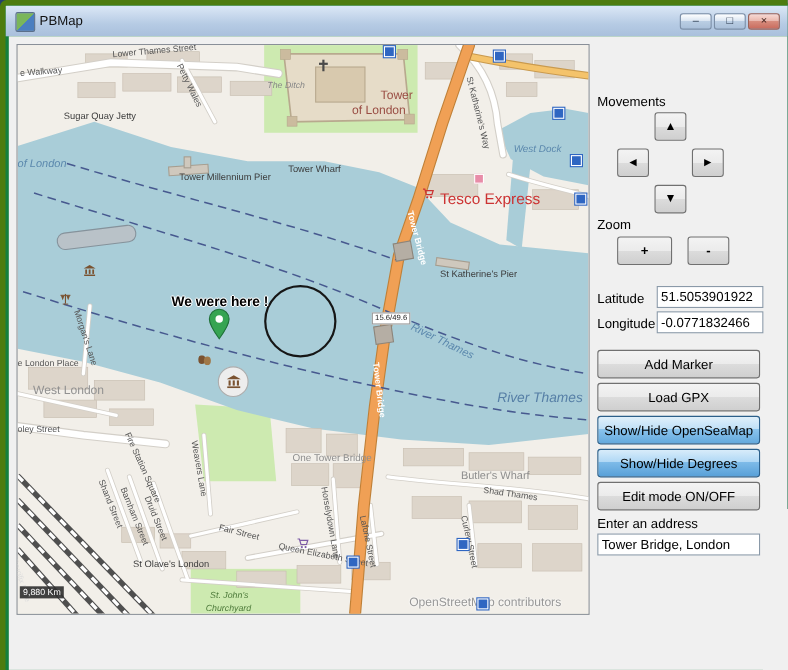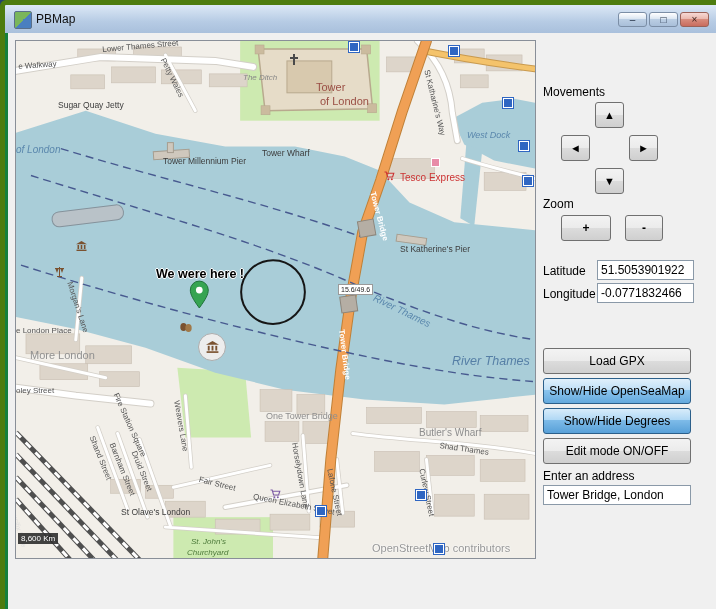--- a/index.html
+++ b/index.html
@@ -24,21 +24,21 @@
   .map{position:absolute;left:7px;top:7px;width:521px;height:519px;box-sizing:border-box;
        border:1px solid #898f98;background:#f2efe9;overflow:hidden;}
   .map svg.base{position:absolute;left:0;top:0;width:100%;height:100%;display:block;}
   .lbl{position:absolute;white-space:nowrap;line-height:1;transform-origin:0 0;}
   .lbl-street{font-size:8px;color:#555;}
   .lbl-dark{font-size:8.5px;color:#3c3c3c;text-align:right;}
   .lbl-area-sm{font-size:8px;color:#888;font-style:italic;}
   .lbl-area{font-size:11px;color:#919191;}
   .lbl-area-sm2{font-size:9px;color:#8e8e8e;margin-left:26px;}
   .lbl-poi-red{font-size:11px;color:#9a4e44;}
-  .lbl-red{font-size:10px;color:#cc3333;}
+  .lbl-red{font-size:14px;color:#cc3333;}
   .lbl-water{font-size:10px;color:#5b88ad;font-style:italic;}
   .lbl-water-sm{font-size:9px;color:#5b88ad;font-style:italic;}
   .lbl-water-lg{font-size:12.5px;color:#567fa6;font-style:italic;}
   .lbl-green{font-size:8px;color:#4d7a3a;font-style:italic;}
   .lbl-bridge{font-size:8px;color:#fff;font-weight:700;}
   .lbl-rail{font-size:7px;color:#ddd;}
   .lbl-marker{font-size:12.5px;font-weight:700;color:#000;
       text-shadow:-1px 0 0 #fff,1px 0 0 #fff,0 -1px 0 #fff,0 1px 0 #fff;}
   .lbl-attr{font-size:11px;color:#979797;text-shadow:0 0 2px #fff,0 0 2px #fff;}
   .micon{position:absolute;line-height:0;}
@@ -218,33 +218,33 @@
         <g transform="translate(184,268)">
           <path d="M0,0 C-6.5,-9 -9,-13.5 -9,-18 A9,9 0 1,1 9,-18 C9,-13.5 6.5,-9 0,0 Z" fill="#36a452" stroke="#20713a" stroke-width="1"></path>
           <circle cx="0" cy="-18" r="3.4" fill="#fff"></circle>
         </g>
       </svg>
 
       <span class="lbl lbl-street" style="left:2px;top:22px;transform:rotate(-4deg)">e Walkway</span>
       <span class="lbl lbl-street" style="left:86px;top:5px;transform:rotate(-5deg)">Lower Thames Street</span>
       <span class="lbl lbl-street" style="left:150px;top:16px;transform:rotate(64deg)">Petty Wales</span>
       <span class="lbl lbl-area-sm" style="left:227px;top:33px">The Ditch</span>
-      <span class="lbl lbl-poi-red" style="left:300px;top:41px">Tower</span>
+      <span class="lbl lbl-poi-red" style="left:330px;top:41px">Tower</span>
       <span class="lbl lbl-poi-red" style="left:304px;top:55px">of London</span>
       <span class="lbl lbl-dark" style="left:42px;top:60px">Sugar Quay Jetty</span>
       <span class="lbl lbl-water" style="left:0px;top:104px">of London</span>
       <span class="lbl lbl-dark" style="left:147px;top:116px">Tower Millennium Pier</span>
       <span class="lbl lbl-dark" style="left:246px;top:108px">Tower Wharf</span>
       <span class="lbl lbl-street" style="left:414px;top:28px;transform:rotate(76deg)">St Katharine's Way</span>
       <span class="lbl lbl-water-sm" style="left:451px;top:90px">West Dock</span>
       <span class="lbl lbl-red" style="left:384px;top:132px">Tesco Express</span>
       <span class="lbl lbl-dark" style="left:384px;top:204px">St Katherine's Pier</span>
       <span class="lbl lbl-water" style="left:360px;top:252px;transform:rotate(26deg)">River Thames</span>
       <span class="lbl lbl-water-lg" style="left:436px;top:314px">River Thames</span>
-      <span class="lbl lbl-area" style="left:14px;top:309px">More London</span>
+      <span class="lbl lbl-area" style="left:14px;top:309px">West London</span>
       <span class="lbl lbl-street" style="left:57px;top:240px;transform:rotate(72deg)">Morgan's Lane</span>
       <span class="lbl lbl-street" style="left:0px;top:286px">e London Place</span>
       <span class="lbl lbl-street" style="left:0px;top:346px">oley Street</span>
       <span class="lbl lbl-street" style="left:103px;top:351px;transform:rotate(66deg)">Fire Station Square</span>
       <span class="lbl lbl-street" style="left:164px;top:359px;transform:rotate(80deg)">Weavers Lane</span>
       <span class="lbl lbl-area-sm2" style="left:224px;top:371px">One Tower Bridge</span>
       <span class="lbl lbl-area-sm2" style="left:377px;top:387px;font-size:10px">Butler's Wharf</span>
       <span class="lbl lbl-street" style="left:424px;top:401px;transform:rotate(8deg)">Shad Thames</span>
       <span class="lbl lbl-street" style="left:79px;top:394px;transform:rotate(68deg)">Shand Street</span>
       <span class="lbl lbl-street" style="left:99px;top:401px;transform:rotate(68deg)">Barnham Street</span>
@@ -256,21 +256,21 @@
       <span class="lbl lbl-street" style="left:282px;top:401px;transform:rotate(80deg)">Horselydown Lane</span>
       <span class="lbl lbl-street" style="left:238px;top:452px;transform:rotate(11deg)">Queen Elizabeth Street</span>
       <span class="lbl lbl-street" style="left:317px;top:427px;transform:rotate(78deg)">Lafone Street</span>
       <span class="lbl lbl-street" style="left:409px;top:427px;transform:rotate(78deg)">Curlew Street</span>
       <span class="lbl lbl-bridge" style="left:360px;top:150px;transform:rotate(75deg)">Tower Bridge</span>
       <span class="lbl lbl-bridge" style="left:329px;top:288px;transform:rotate(83deg)">Tower Bridge</span>
       <span class="lbl lbl-rail" style="left:0px;top:466px;transform:rotate(73deg)">Crucifix Lane</span>
 
       <span class="lbl lbl-marker" style="left:140px;top:227px">We were here !</span>
       <div class="chip" style="left:322px;top:243px">15.6/49.6</div>
-      <div class="scale-chip" style="left:2px;top:492px">8,600 Km</div>
+      <div class="scale-chip" style="left:2px;top:492px">9,880 Km</div>
       <span class="lbl lbl-attr" style="left:356px;top:502px">OpenStreetMap contributors</span>
 
       <div class="micon" style="left:273px;top:13px">
         <svg width="10" height="11" viewBox="0 0 10 11">
             <rect x="4" y="0" width="2" height="11" fill="#4a4a4a"></rect>
             <rect x="1" y="3" width="8" height="2" fill="#4a4a4a"></rect>
           </svg>
       </div>
       <div class="micon" style="left:60px;top:200px">
         <svg width="11" height="10" viewBox="0 0 11 10">
@@ -345,20 +345,21 @@
 
       <span class="panel-label" style="left:535px;top:164px">Zoom</span>
       <button class="btn" style="left:553px;top:182px;width:50px;height:26px;font-weight:bold">+</button>
       <button class="btn" style="left:617px;top:182px;width:38px;height:26px;font-weight:bold">-</button>
 
       <span class="panel-label" style="left:535px;top:231px">Latitude</span>
       <input class="win-input" style="left: 589px; top: 227px; width: 97px;" value="51.5053901922">
       <span class="panel-label" style="left:535px;top:254px">Longitude</span>
       <input class="win-input" style="left: 589px; top: 250px; width: 97px;" value="-0.0771832466">
 
+      <button class="btn wide" style="left:535px;top:285px">Add Marker</button>
       <button class="btn wide" style="left:535px;top:315px">Load GPX</button>
       <button class="btn wide blue1" style="left:535px;top:345px">Show/Hide OpenSeaMap</button>
       <button class="btn wide blue2" style="left:535px;top:375px">Show/Hide Degrees</button>
       <button class="btn wide" style="left:535px;top:405px">Edit mode ON/OFF</button>
 
       <span class="panel-label" style="left:535px;top:436px">Enter an address</span>
       <input class="win-input" style="left: 535px; top: 452px; width: 148px;" value="Tower Bridge, London">
     </div>
   </div>
 </div>

